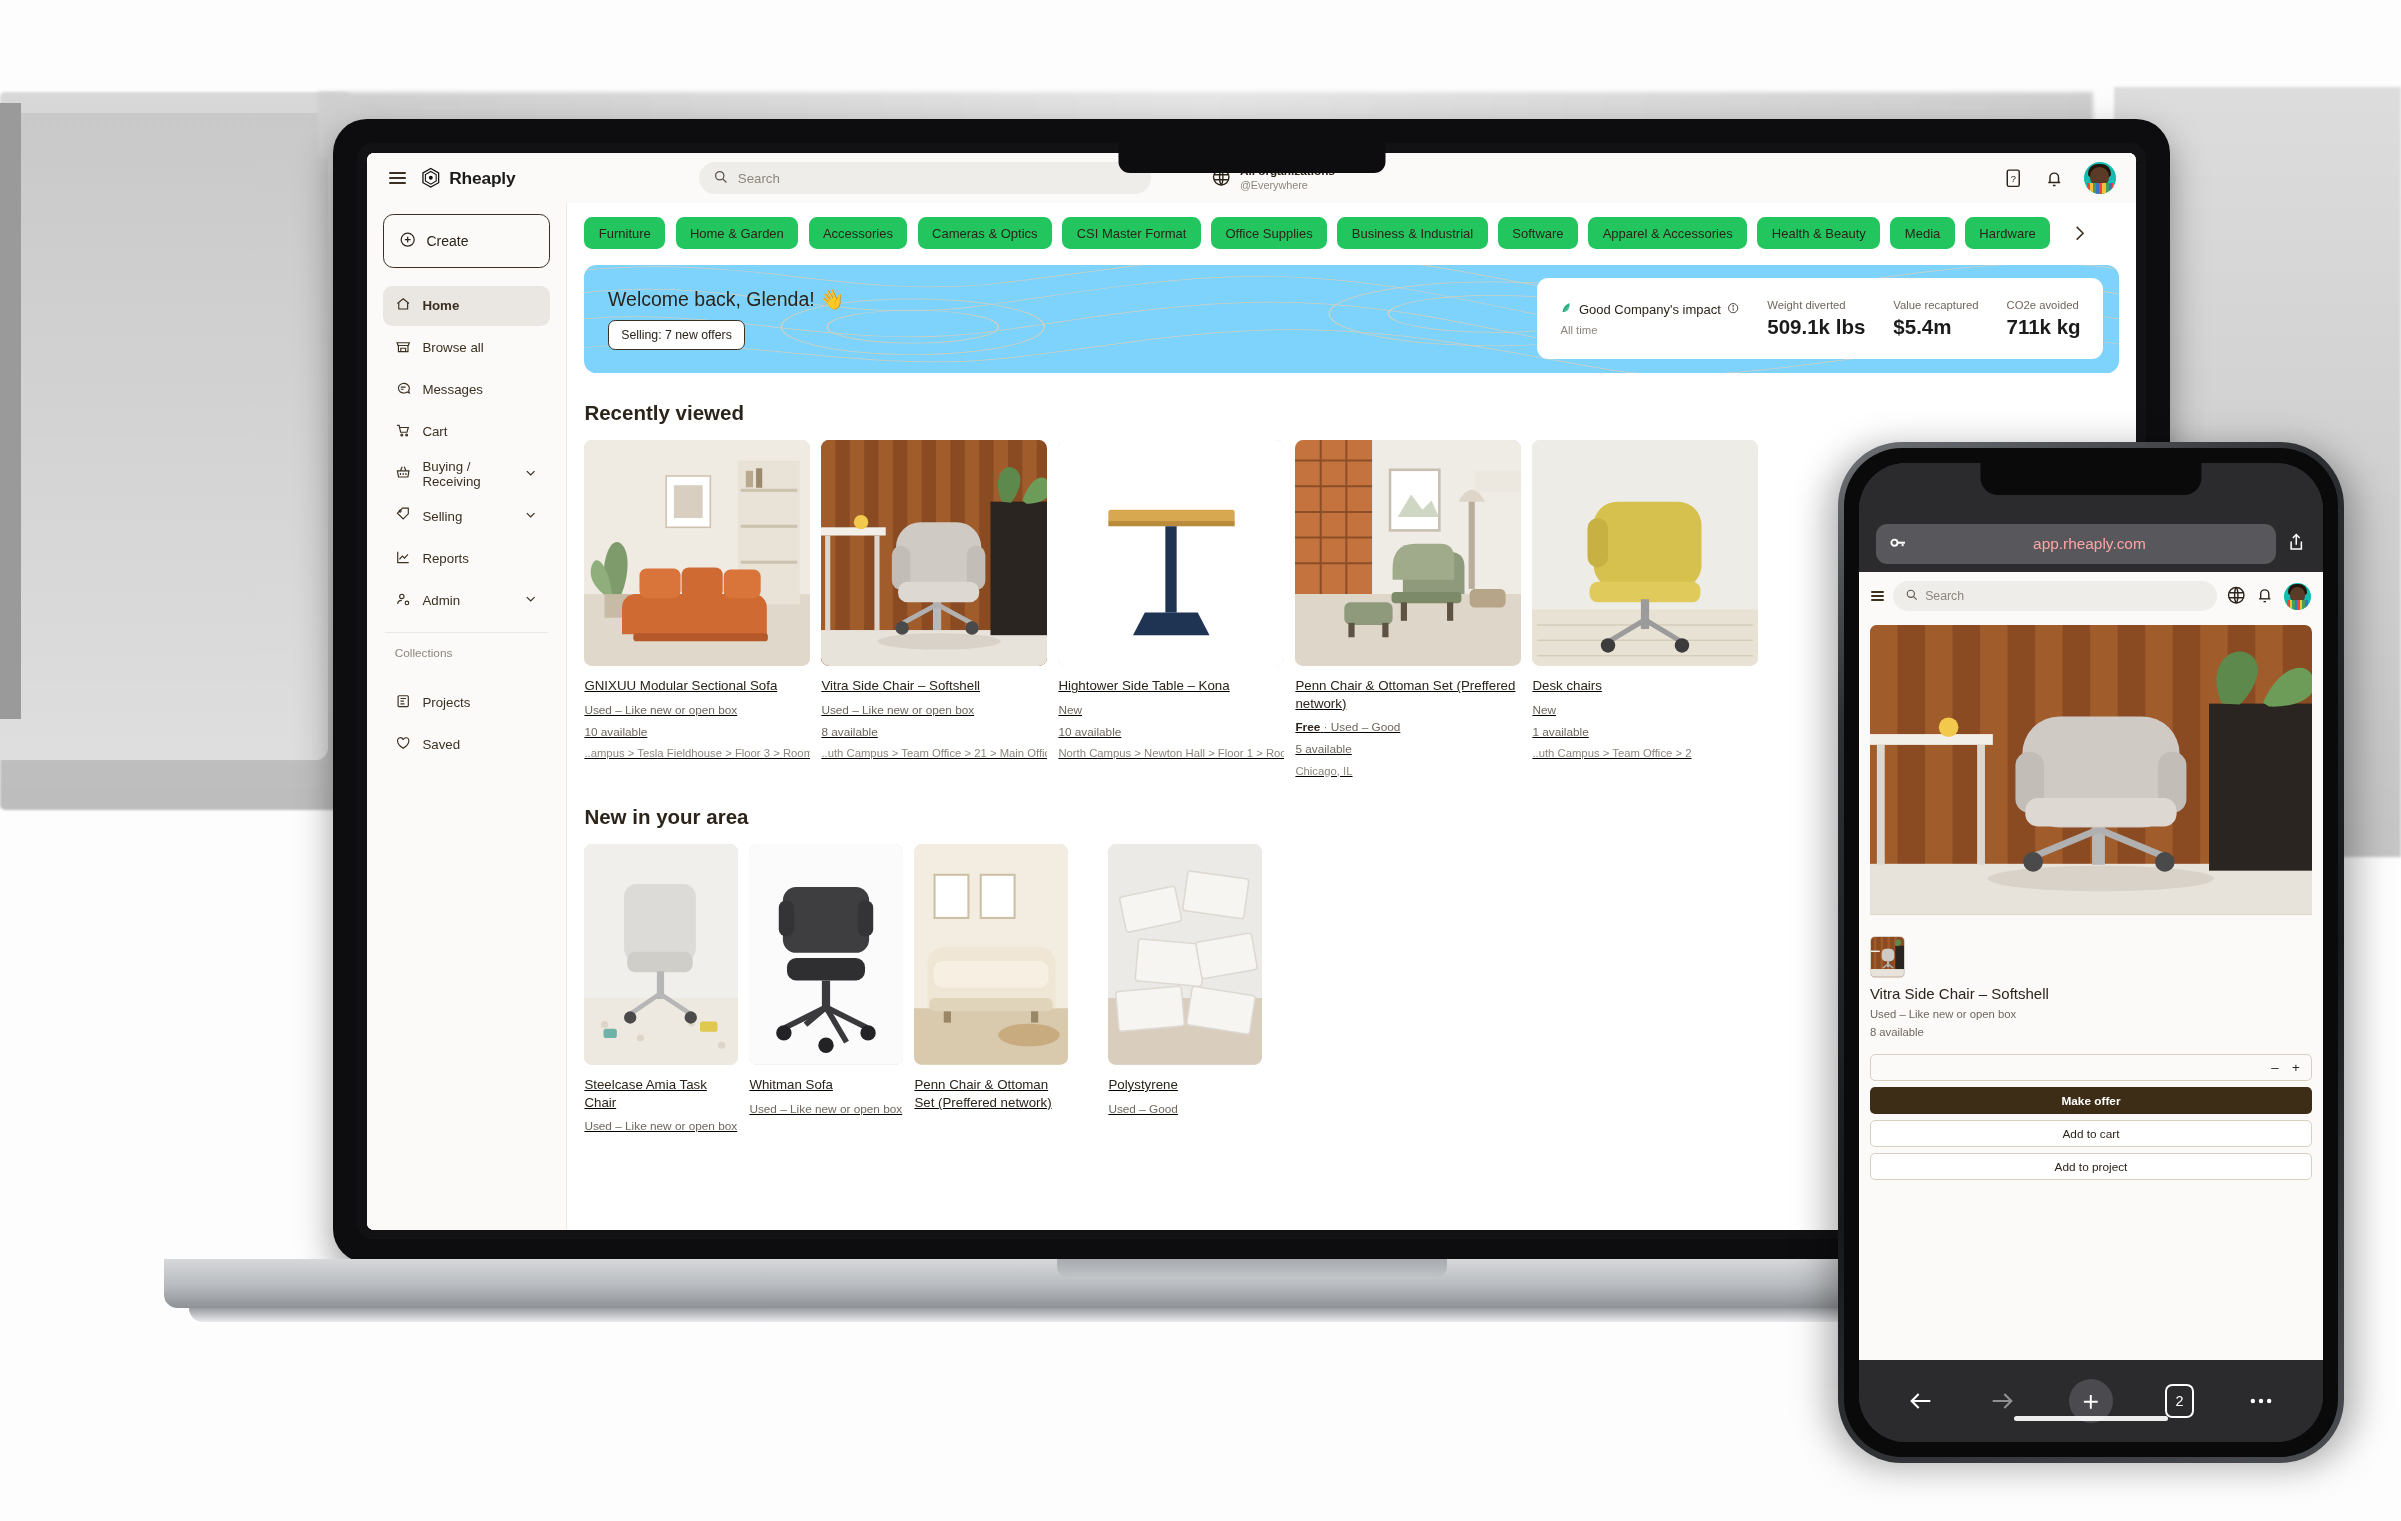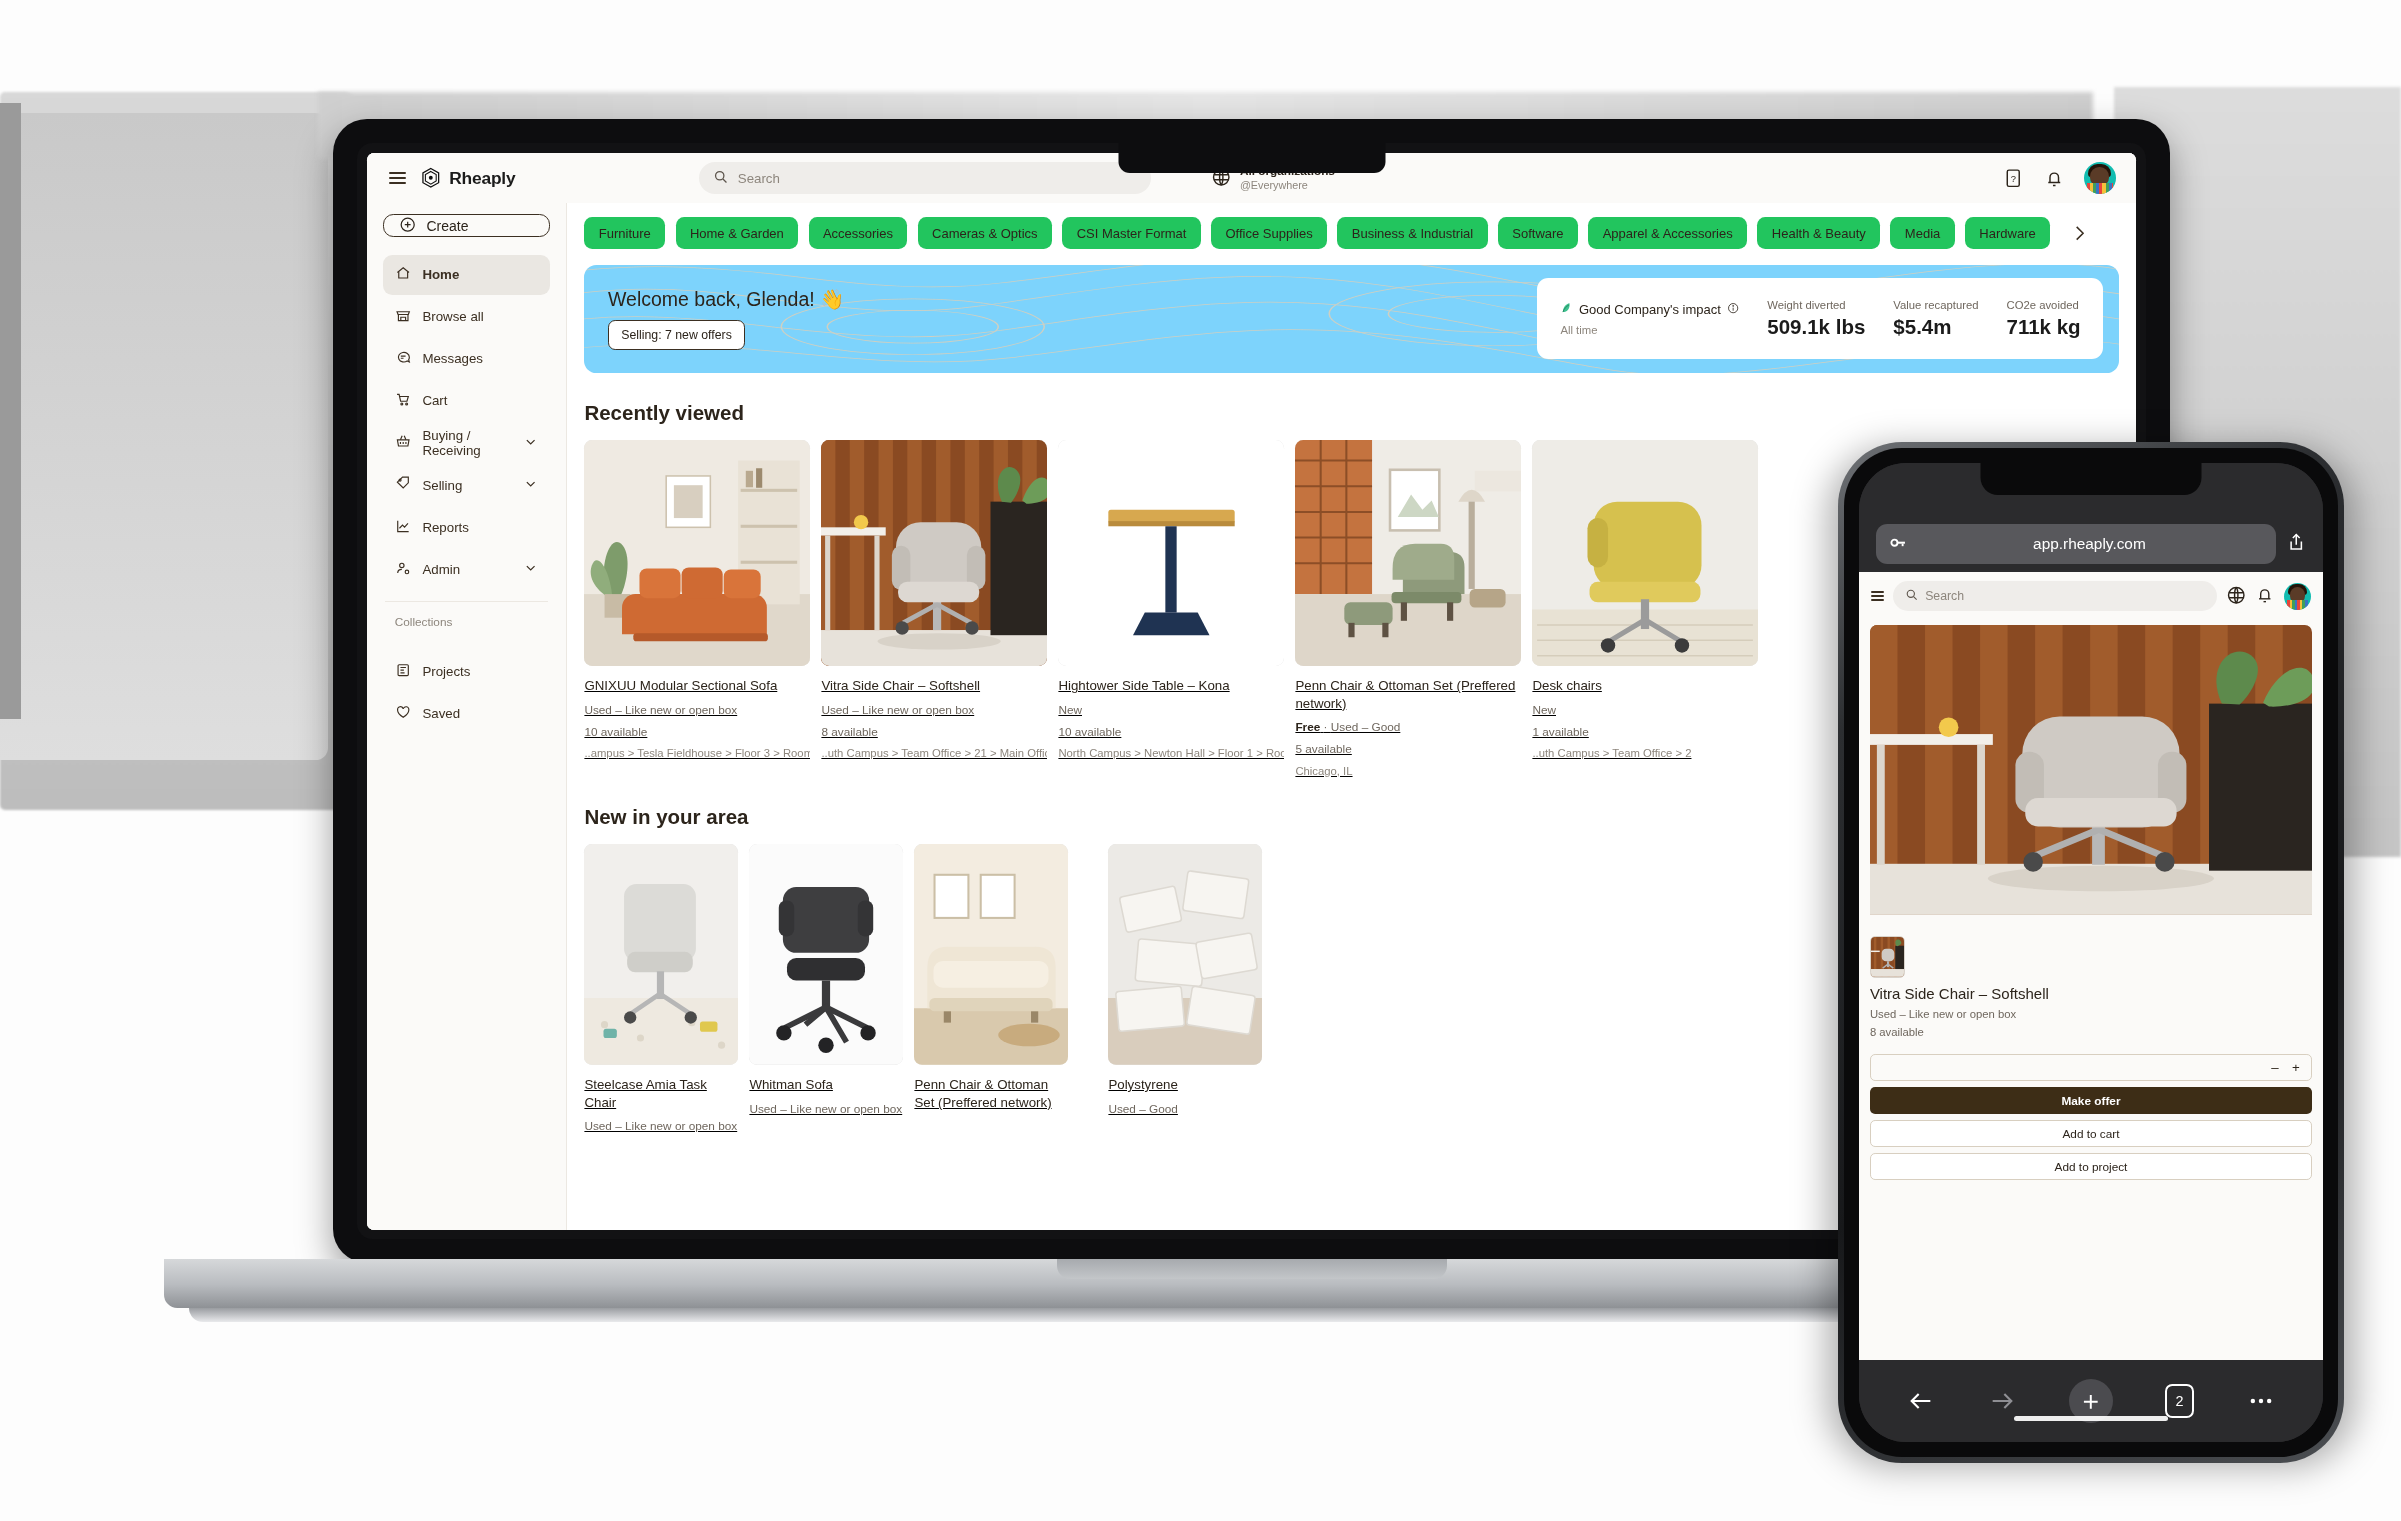--- a/index.html
+++ b/index.html
@@ -114,21 +114,21 @@
     background:repeating-linear-gradient(90deg,#e8453c 0 3.1px,#f5c13a 3.1px 6.2px,#41a05a 6.2px 9.2px,#3a73c4 9.2px 12.3px); }
 
   .body-row { flex:1; display:flex; min-height:0; }
 
   
   .sidebar {
     width:200px; flex:0 0 200px; background:#fbfaf8;
     border-right:1px solid #ece8e2; padding:11.3px 16.4px 0 16.4px;
   }
   .create-btn {
-    height:23px; border:1px solid #3b2f22; border-radius:10.3px;
+    height:54px; border:1px solid #3b2f22; border-radius:10.3px;
     display:flex; align-items:center; gap:10.3px; padding:0 14.4px;
     font-size:14px; color:#2c241b; cursor:pointer; background:transparent;
   }
   .nav { margin-top:17.4px; display:flex; flex-direction:column; gap:2.1px; }
   .nav-item {
     height:40px; border-radius:9.2px; display:flex; align-items:center;
     gap:11.3px; padding:0 11.3px; cursor:pointer; color:#3b2f22; font-size:13.3px;
   }
   .nav-item.active { background:#eae7e2; font-weight:600; }
   .nav-item .chev { margin-left:auto; }
@@ -218,21 +218,21 @@
 
   .ios-status { height:53px; flex:0 0 53px; background:#2b2b2d; }
   .ios-urlbar {
     flex:0 0 56px; background:#2b2b2d; display:flex; align-items:center;
     padding:0 17.4px; gap:9.2px;
   }
   .url-pill {
     flex:1; height:40px; background:#58585c; border-radius:11.3px; display:flex;
     align-items:center; padding:0 13.3px; gap:9.2px; position:relative;
   }
-  .url-text { flex:1; text-align:center; color:#ffffff; font-size:15.4px; }
+  .url-text { flex:1; text-align:center; color:#fca5a5; font-size:15.4px; }
 
   .mob-app { flex:1; background:#fbfaf8; display:flex; flex-direction:column; overflow:hidden; }
   .mob-top { height:49px; flex:0 0 49px; display:flex; align-items:center; gap:9.2px; padding:0 12.3px; }
   .mob-burger { width:13.3px; display:flex; flex-direction:column; gap:2.6px; }
   .mob-burger i { height:1.5px; background:#3b2f22; border-radius:1px; }
   .mob-search {
     flex:1; height:30px; background:#efedea; border-radius:15px;
     display:flex; align-items:center; gap:7.2px; padding:0 11.3px;
     color:#8d867d; font-size:12.3px;
   }

